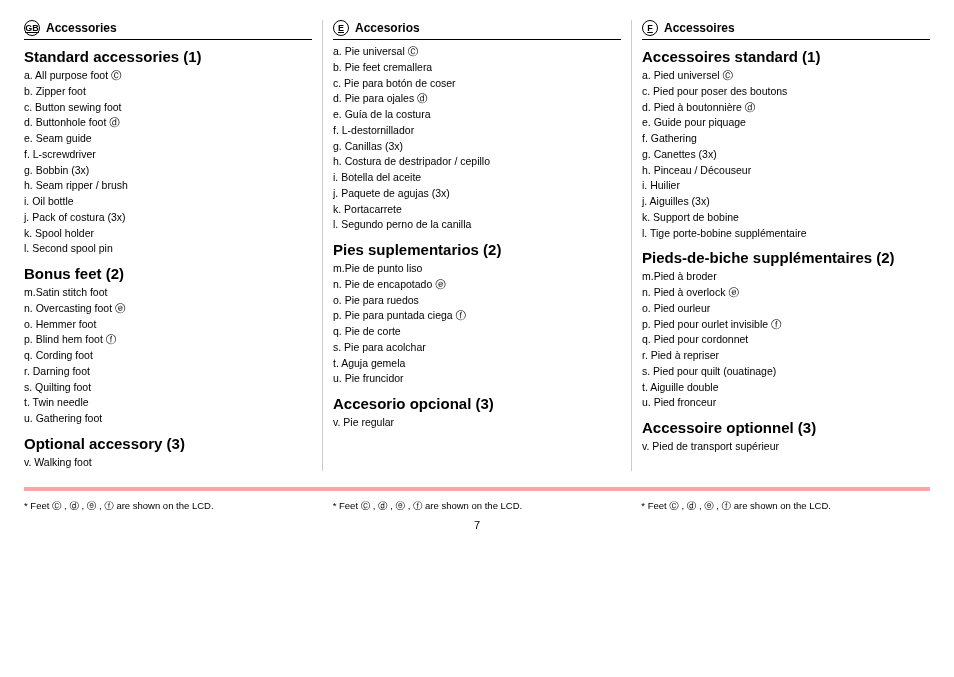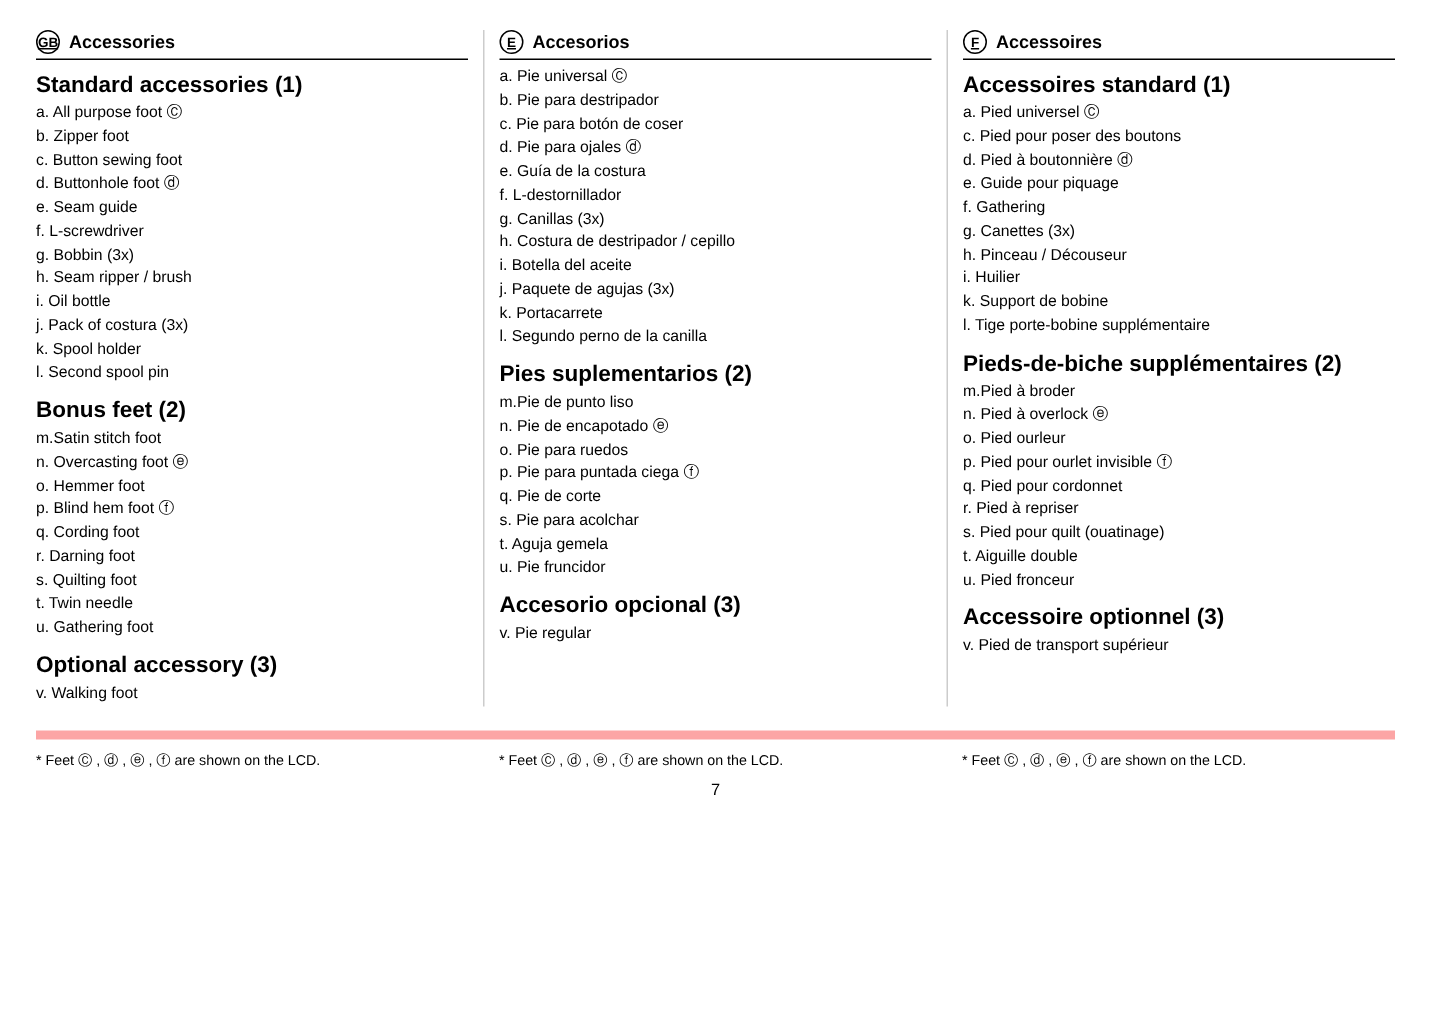--- a/index.html
+++ b/index.html
@@ -70,21 +70,21 @@
     }
     .item-list li {
       font-size: 10.5px;
       line-height: 1.5;
       padding: 0;
     }
     .footer-row {
       display: flex;
       flex-direction: row;
       margin-top: 16px;
-      border-top: 6px solid #fca5a5;
+      border-top: 4px solid #fca5a5;
       padding-top: 8px;
       gap: 0;
     }
     .footer-col {
       flex: 1;
       font-size: 9.5px;
       padding: 0 10px;
       line-height: 1.5;
     }
     .footer-col:first-child { padding-left: 0; }
@@ -137,21 +137,21 @@
           <li>v. Walking foot</li>
         </ul>
       </div>
       <div class="column">
         <div class="col-header">
           <span class="lang-badge">E</span>
           <span>Accesorios</span>
         </div>
         <ul class="item-list">
           <li>a. Pie universal Ⓒ</li>
-          <li>b. Pie para destripador</li>
+          <li>b. Pie feet cremallera</li>
           <li>c. Pie para botón de coser</li>
           <li>d. Pie para ojales ⓓ</li>
           <li>e. Guía de la costura</li>
           <li>f.  L-destornillador</li>
           <li>g. Canillas (3x)</li>
           <li>h. Costura de destripador / cepillo</li>
           <li>i.  Botella del aceite</li>
           <li>j.  Paquete de agujas (3x)</li>
           <li>k. Portacarrete</li>
           <li>l.  Segundo perno de la canilla</li>
@@ -180,20 +180,21 @@
         <div class="section-title">Accessoires standard (1)</div>
         <ul class="item-list">
           <li>a. Pied universel Ⓒ</li>
           <li>c. Pied pour poser des boutons</li>
           <li>d. Pied à boutonnière ⓓ</li>
           <li>e. Guide pour piquage</li>
           <li>f.  Gathering</li>
           <li>g. Canettes (3x)</li>
           <li>h. Pinceau / Découseur</li>
           <li>i.  Huilier</li>
+          <li>j.  Aiguilles (3x)</li>
           <li>k. Support de bobine</li>
           <li>l.  Tige porte-bobine supplémentaire</li>
         </ul>
         <div class="section-title">Pieds-de-biche supplémentaires (2)</div>
         <ul class="item-list">
           <li>m.Pied à broder</li>
           <li>n. Pied à overlock ⓔ</li>
           <li>o. Pied ourleur</li>
           <li>p. Pied pour ourlet invisible ⓕ</li>
           <li>q. Pied pour cordonnet</li>

